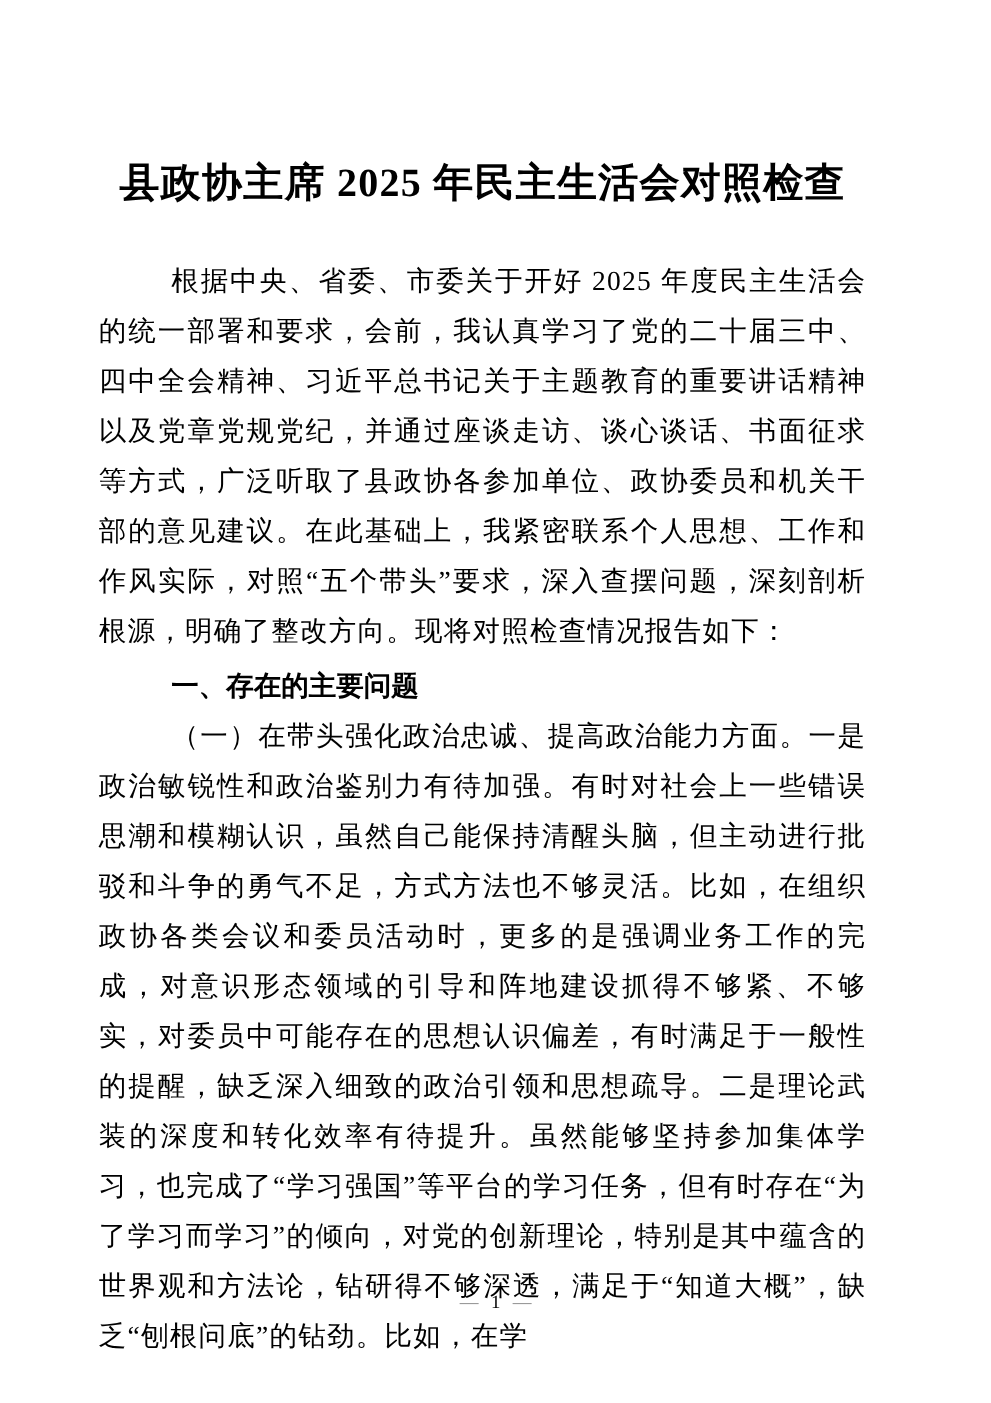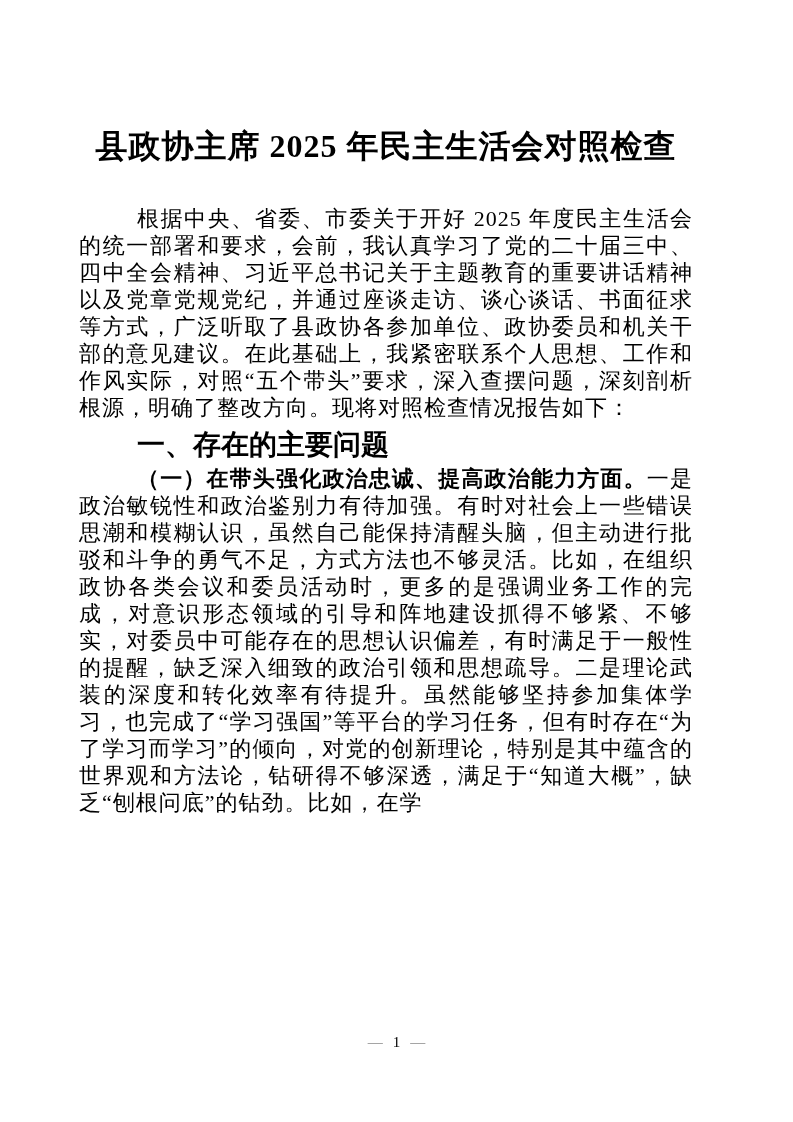--- a/index.html
+++ b/index.html
@@ -20,42 +20,42 @@
   .doc-title {
     font-weight: 700;
     font-size: 32px;
     line-height: 50px;
     text-align: center;
     letter-spacing: 1px;
   }
   .doc-title .t-line { display: block; }
   .body-text {
     font-size: 22px;
-    line-height: 27px;
+    line-height: 40px;
     text-align: justify;
     text-justify: inter-ideograph;
     letter-spacing: 1px;
   }
   .intro {
     margin: 34px 0 0 0;
     text-indent: 58px;
   }
   .section-heading {
     font-family: Liberation Sans, sans-serif;
     font-weight: 700;
-    font-size: 28px;
+    font-size: 22px;
     line-height: 37px;
     margin: 5px 0 0 0;
     text-indent: 58px;
   }
   .item-paragraph {
     margin: 2px 0 0 0;
     text-indent: 58px;
   }
-  .lead { font-weight: 700; }
+  .lead { font-weight: 400; }
   .marker { font-weight: 400; }
   .page-footer {
     position: absolute;
     left: 0; top: 1032px;
     width: 793px;
     text-align: center;
     font-size: 15px;
     line-height: 20px;
   }
   .footer-dash { color: #888888; }

